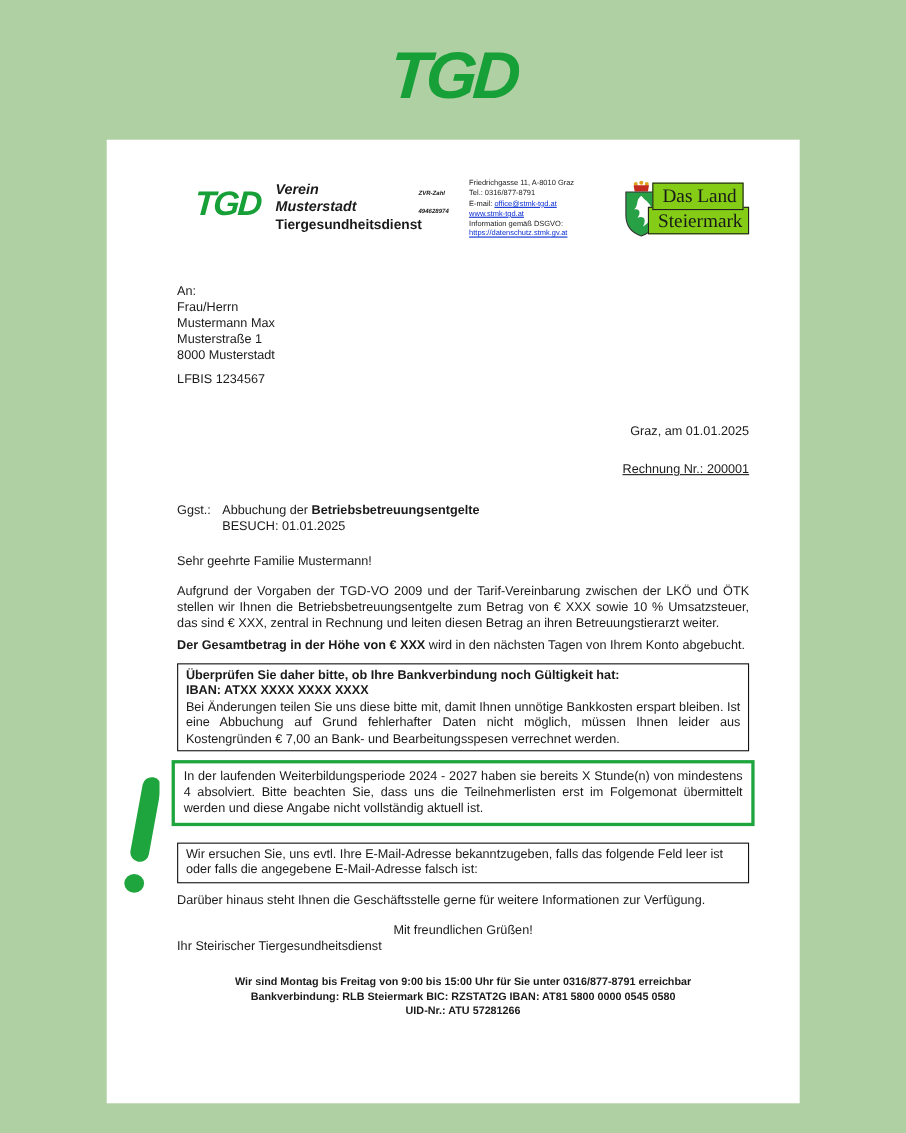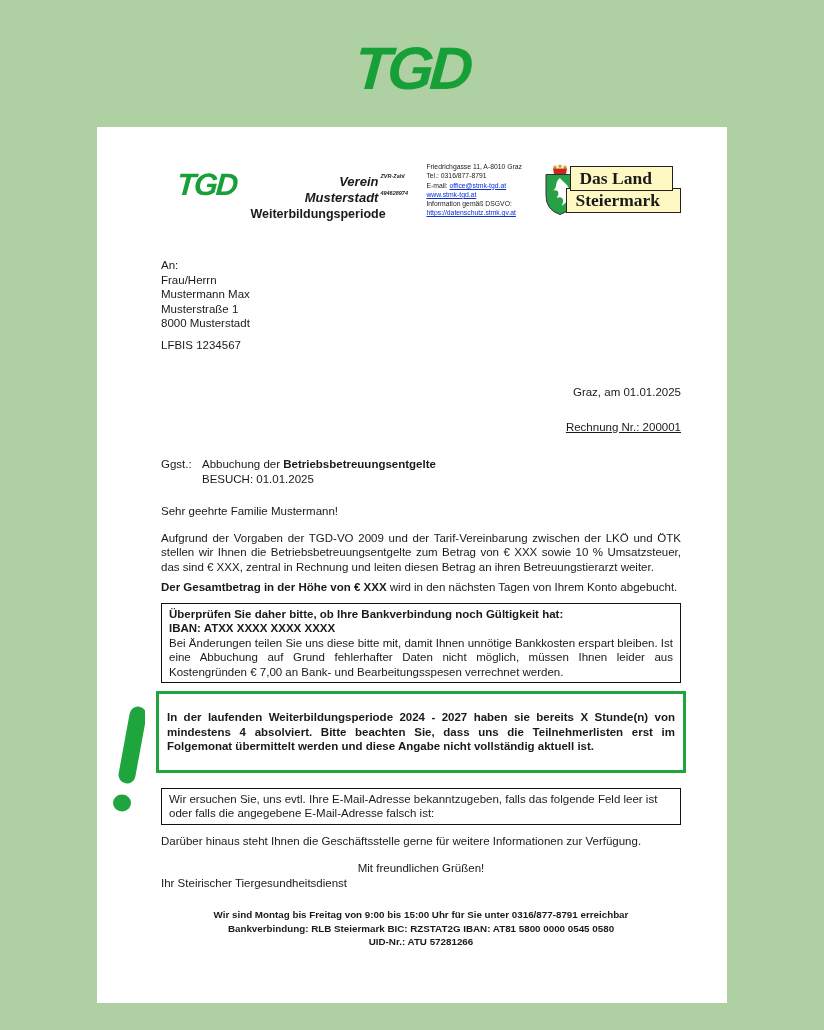--- a/index.html
+++ b/index.html
@@ -34,32 +34,32 @@
     font-size:11.5px;line-height:14.5px;
   }
   
   .letterhead{display:flex;align-items:flex-start;height:70px;}
   .lh-logo{
     margin-left:16px;margin-top:8px;
     font-size:31px;font-weight:bold;font-style:italic;
     letter-spacing:-2px;color:var(--brand-green);
     transform:skewX(-4deg);line-height:34px;
   }
-  .lh-org{margin-left:14px;margin-top:14px;width:128px;text-align:right;}
+  .lh-org{margin-left:14px;margin-top:4px;width:128px;text-align:left;}
   .lh-org .it{font-size:13px;font-weight:bold;font-style:italic;line-height:16px;}
   .lh-org .b3{font-size:12.5px;font-weight:bold;line-height:16px;white-space:nowrap;}
   .lh-zvr{margin-left:2px;margin-top:12px;width:36px;font-size:5.5px;font-weight:bold;font-style:italic;line-height:9px;}
   .lh-zvr div:last-child{margin-top:8px;}
   .lh-contact{margin-left:10px;margin-top:2px;width:100px;font-size:6.8px;line-height:9.3px;}
   .lh-contact a{color:var(--link-blue);text-decoration:underline;}
   .lh-land{margin-left:auto;margin-top:4px;display:flex;align-items:flex-start;}
   .land-boxes{margin-left:-9px;margin-top:2px;font-family:"Liberation Serif", serif;}
   .land-box{
-    display:inline-block;border:1.5px solid #222;background:#fef9c3;
-    font-size:17.5px;line-height:21px;padding:1px 20px 1px 8px;white-space:nowrap;font-weight:bold;
+    display:inline-block;border:1.5px solid #222;background:#84cc16;
+    font-size:17.5px;line-height:21px;padding:1px 5px 1px 8px;white-space:nowrap;
   }
   .land-box.second{margin-top:-3px;margin-left:-4px;display:block;}
   
   .recipient{margin-top:28px;}
   .lfbis{margin-top:7px;}
   
   .date-line{margin-top:33px;text-align:right;}
   .invoice-line{margin-top:20px;text-align:right;text-decoration:underline;}
   
   .subject{margin-top:23px;display:flex;}
@@ -67,43 +67,43 @@
   .greeting{margin-top:18px;}
   .para{margin-top:12px;text-align:justify;}
   .para.p2{margin-top:6px;}
   b,.bold{font-weight:bold;}
   
   .box{border:1.5px solid #111;padding:3px 7px;margin-top:8px;}
   .box .jt{text-align:justify;}
   .green-box{
     border:3.5px solid var(--box-green);
     margin:8px -5px 15px -5px;
-    padding:16px 8px;
-    font-weight:bold;text-align:justify;
+    padding:5px 8px;
+    font-weight:normal;text-align:justify;
   }
   .excl{position:absolute;left:14px;top:578px;width:34px;height:110px;}
   
   .para.p3{margin-top:9px;}
   .closing{margin-top:13px;text-align:center;}
   .signature{text-align:left;}
   .footer{margin-top:18px;text-align:center;font-size:9.8px;font-weight:bold;line-height:13.5px;}
 </style>
 </head>
 <body>
 
 <div class="top-logo">TGD</div>
 
 <div class="page">
 
   <div class="letterhead">
     <div class="lh-logo">TGD</div>
     <div class="lh-org">
       <div class="it">Verein</div>
       <div class="it">Musterstadt</div>
-      <div class="b3">Weiterbildungsperiode</div>
+      <div class="b3">Tiergesundheitsdienst</div>
     </div>
     <div class="lh-zvr">
       <div>ZVR-Zahl</div>
       <div>494628974</div>
     </div>
     <div class="lh-contact">
       <div>Friedrichgasse 11, A-8010 Graz</div>
       <div>Tel.: 0316/877-8791</div>
       <div><span>E-mail: </span><a href="#">office@stmk-tgd.at</a></div>
       <div><a href="#">www.stmk-tgd.at</a></div>

